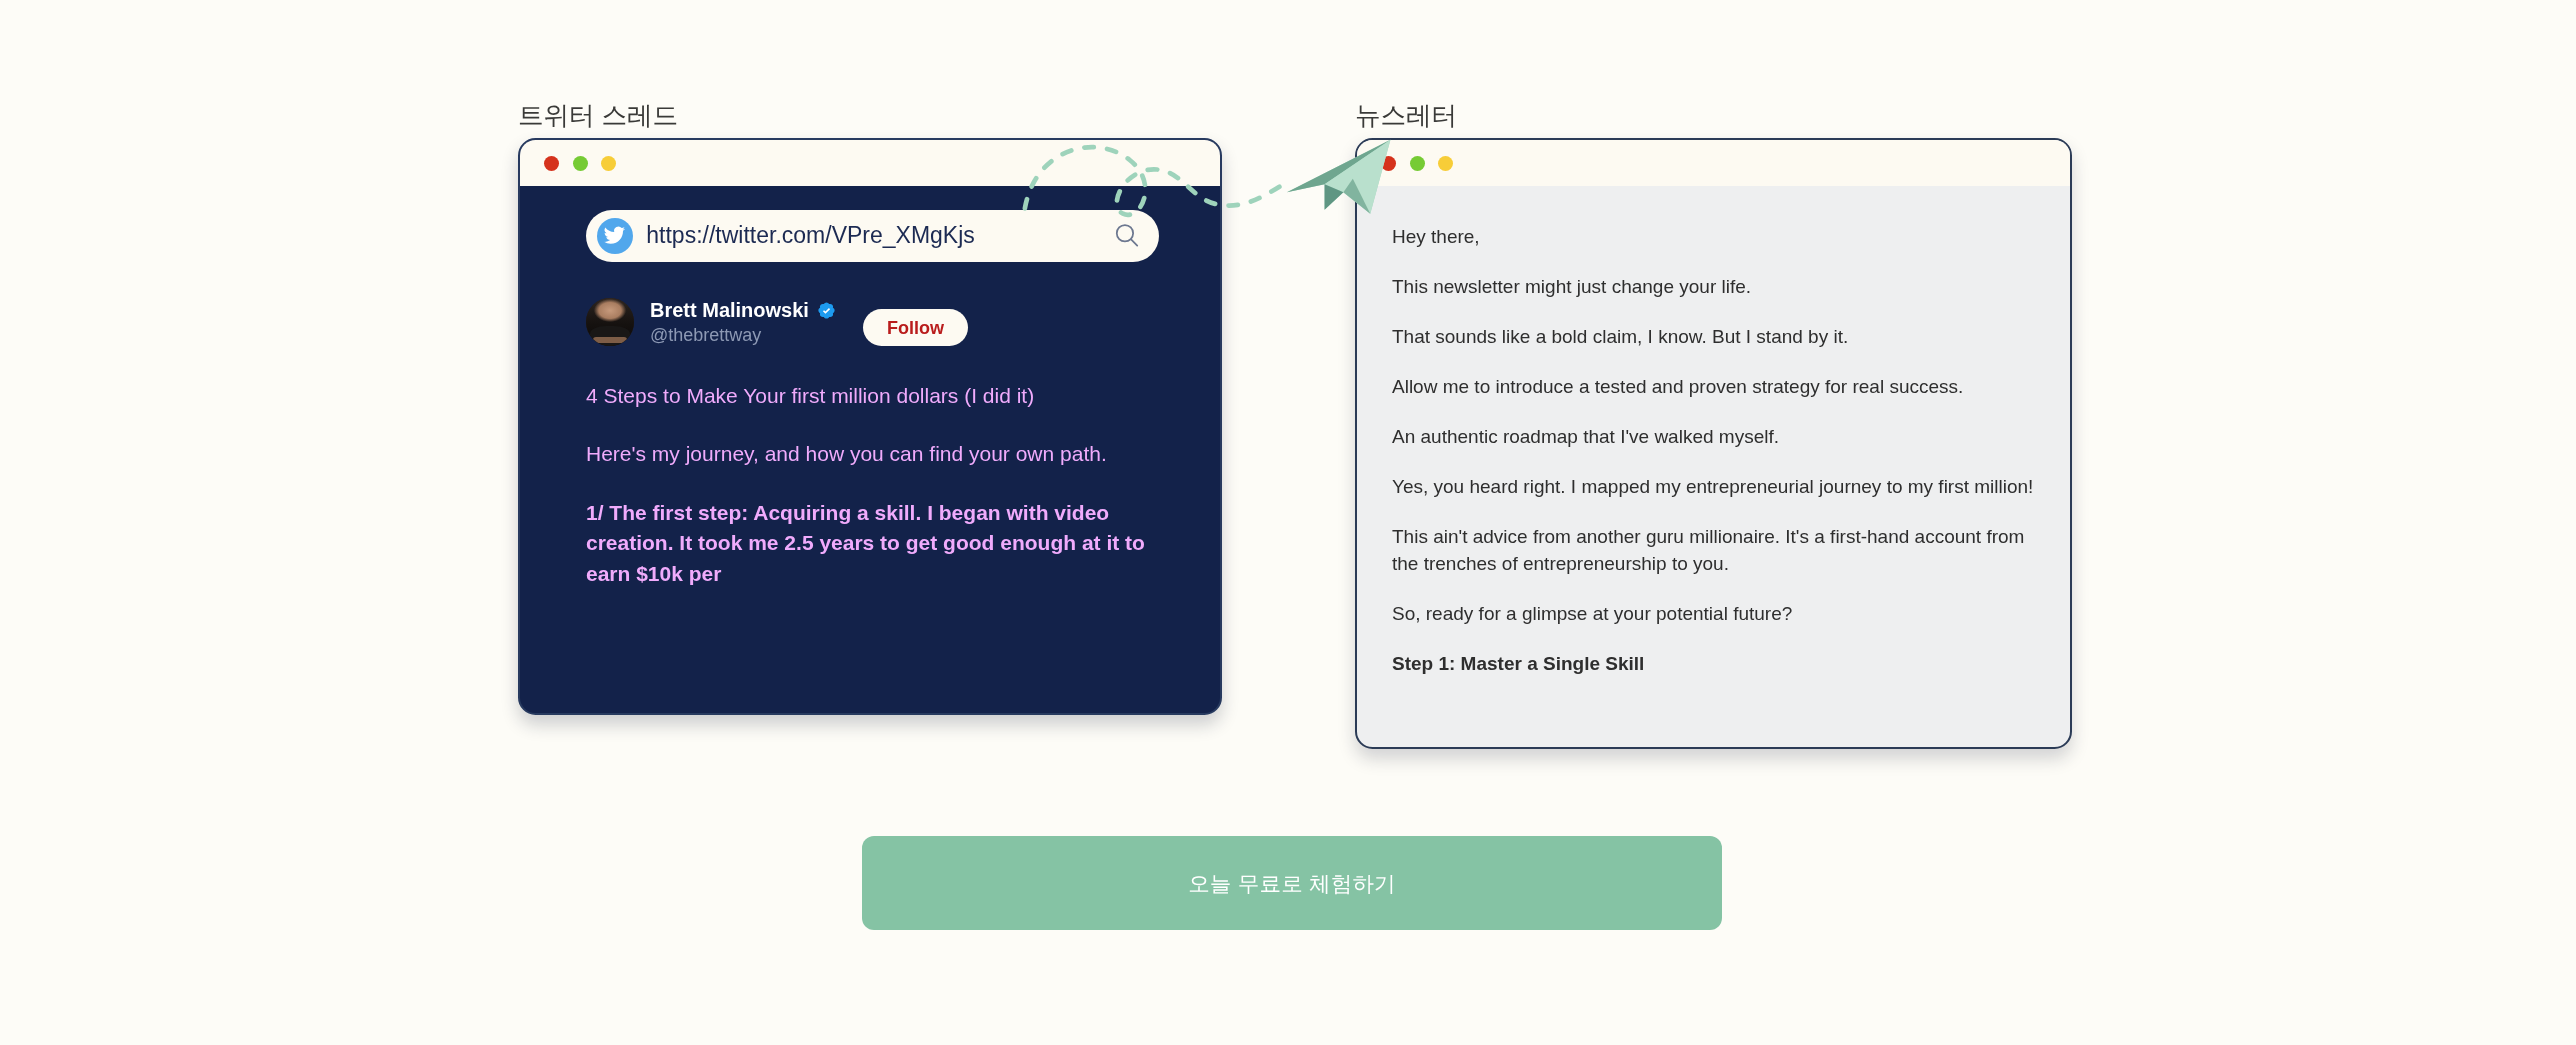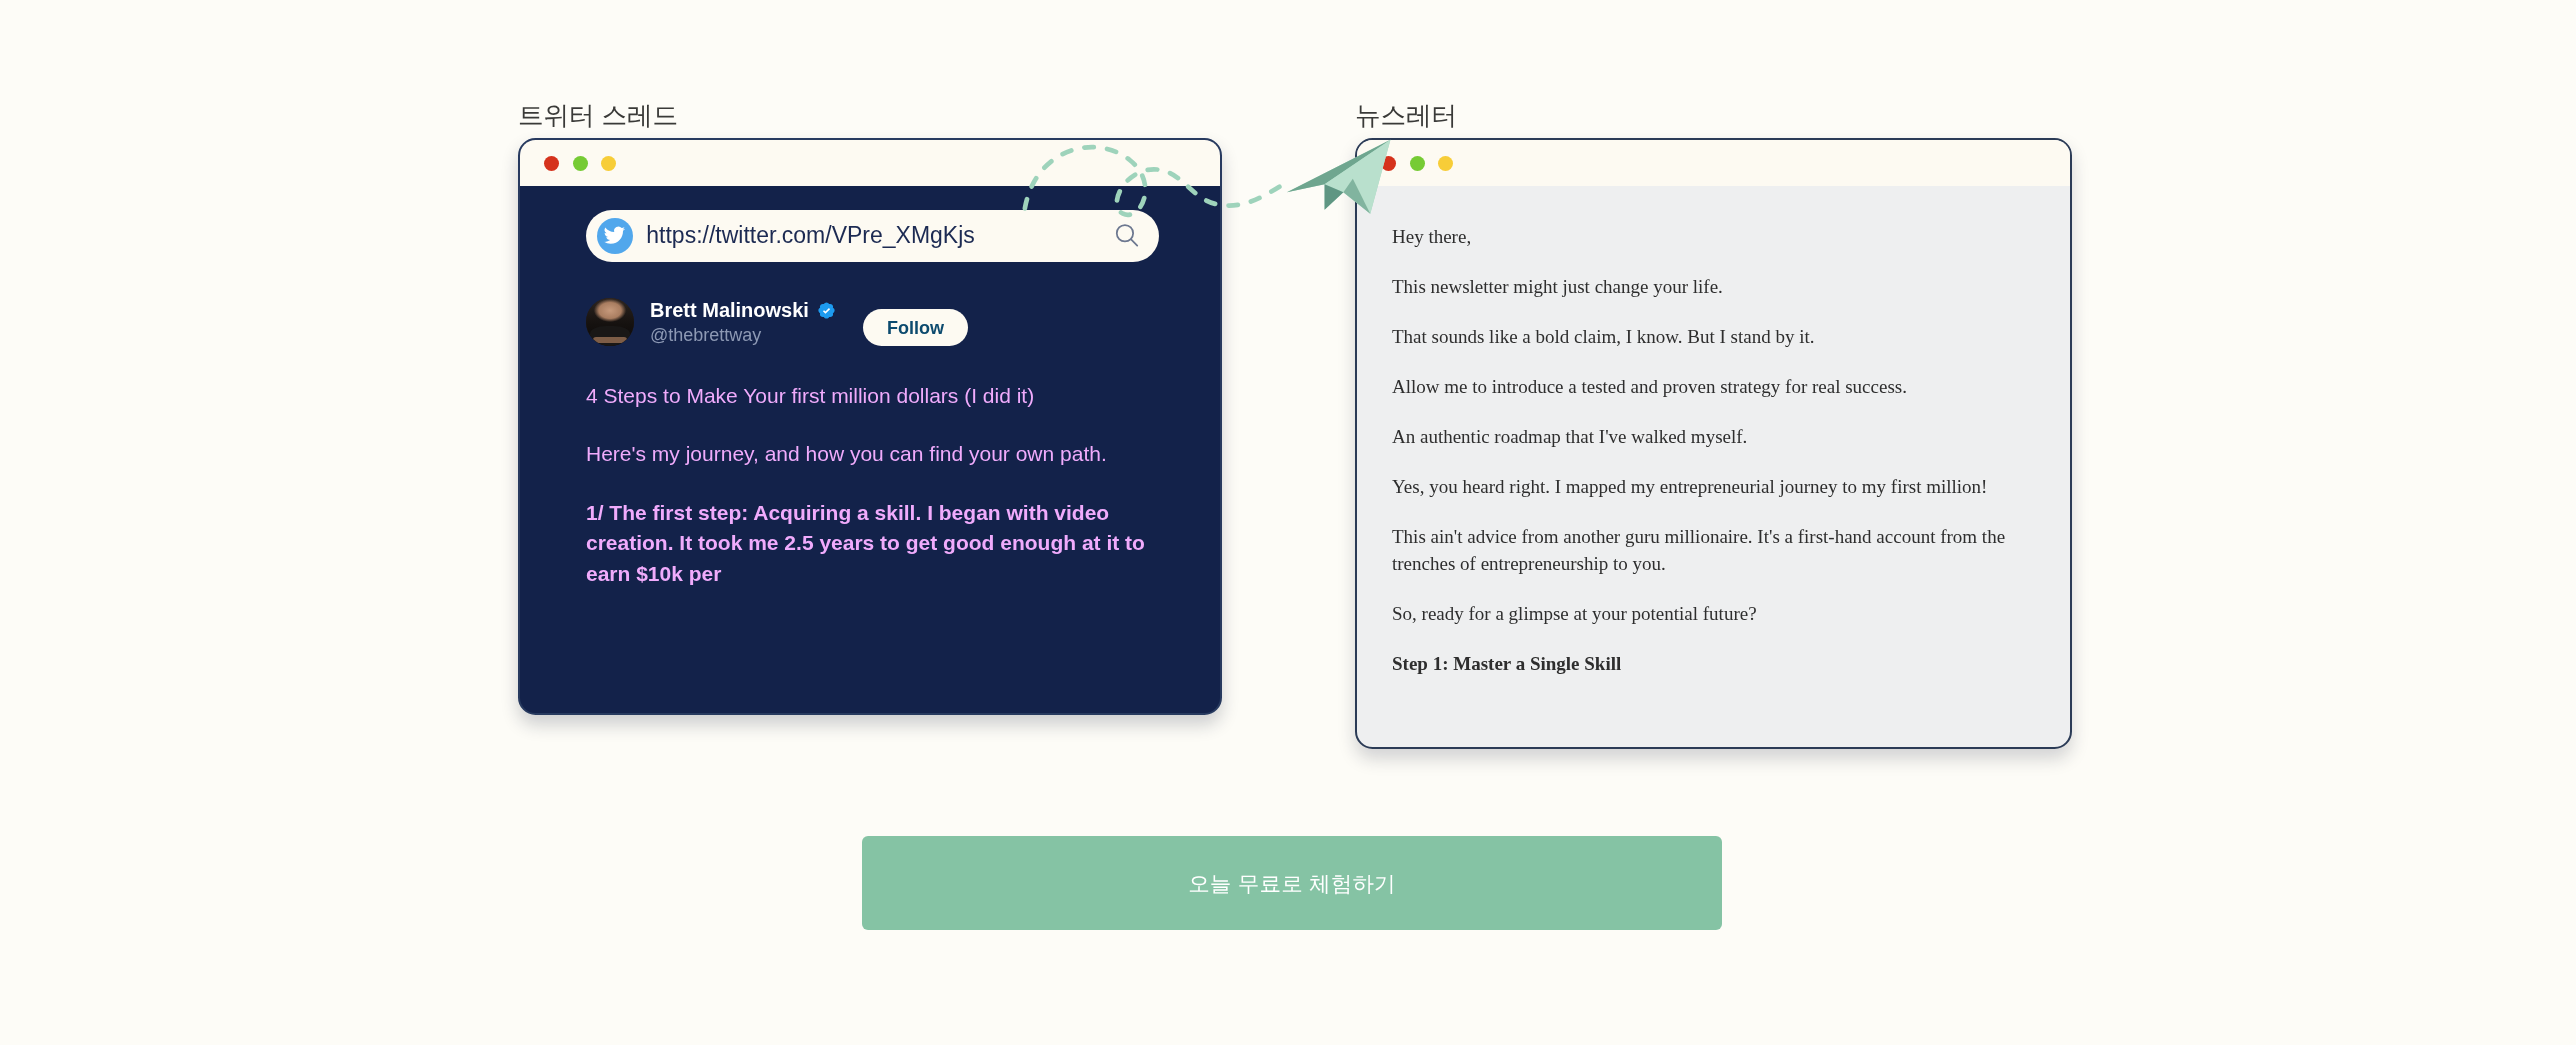--- a/index.html
+++ b/index.html
@@ -92,59 +92,58 @@
     background:#191716;border-radius:40% 40% 0 0;}
   .avatar .av-arm{position:absolute;left:14%;right:14%;bottom:6%;height:12%;
     background:#8f6a50;border-radius:5.4px;opacity:.85;}
   .names{margin-left:16px;}
   .nameline{display:flex;align-items:center;}
   .dispname{font-size:20px;font-weight:700;color:#ffffff;white-space:nowrap;}
   .verified{width:19px;height:19px;margin-left:8px;display:block;flex:0 0 auto;}
   .handle{font-size:18px;color:#8d99b4;margin-top:2.7px;}
   .follow-btn{
     margin-left:27px;
-    background:#fdfaf2;color:#0c4a6e;
+    background:#fdfaf2;color:#b91c1c;
     font-size:18px;font-weight:700;
     border:none;border-radius:20px;
     padding:9.4px 24px;line-height:1;
     cursor:pointer;white-space:nowrap;
   }
 
   
   .tweet-body{
     position:absolute;left:66px;top:195px;right:74px;
     color:#f0abfc;font-size:21px;line-height:1.45;
   }
   .tweet-body p{margin:0 0 28px 0;}
   .tweet-body p:last-child{margin-bottom:0;font-weight:bold;}
 
   
   #newsletter-window{
     left:1355px;top:138px;width:717px;height:611px;
     background:#eeeff0;
     border:2px solid #2b3b56;
     box-shadow:0 9.4px 17.5px rgba(20,30,55,.18);
-    font-family:Liberation Serif, serif;
   }
   .nl-body{
     padding:38px 35px 0 35px;
     height:calc(100% - 46px);
     box-sizing:border-box;
     color:#2e2e2e;font-size:19px;line-height:1.42;
   }
   .nl-body p{margin:0 0 23px 0;}
   .nl-body p.strong{font-weight:700;margin-bottom:16px;}
 
   
   #connector{position:absolute;left:1022px;top:121px;width:417px;height:168px;}
 
   
   #cta-button{
     position:absolute;left:862px;top:836px;width:860px;height:94px;
-    background:#85c3a4;border:none;border-radius:6px;
+    background:#85c3a4;border:none;border-radius:12px;
     color:#ffffff;font-size:21.5px;font-weight:500;
     cursor:pointer;letter-spacing:0.2px;
     display:flex;align-items:center;justify-content:center;
   }
 </style>
 </head>
 <body>
 
 <div class="stage">
 

